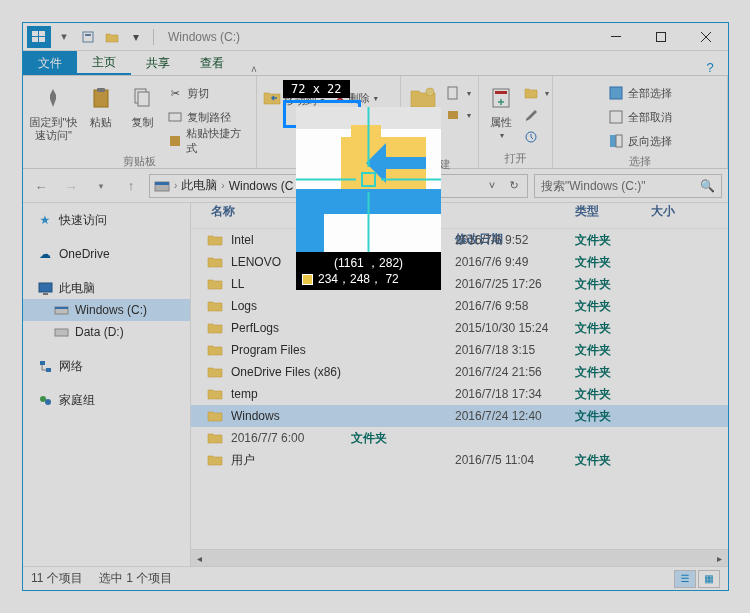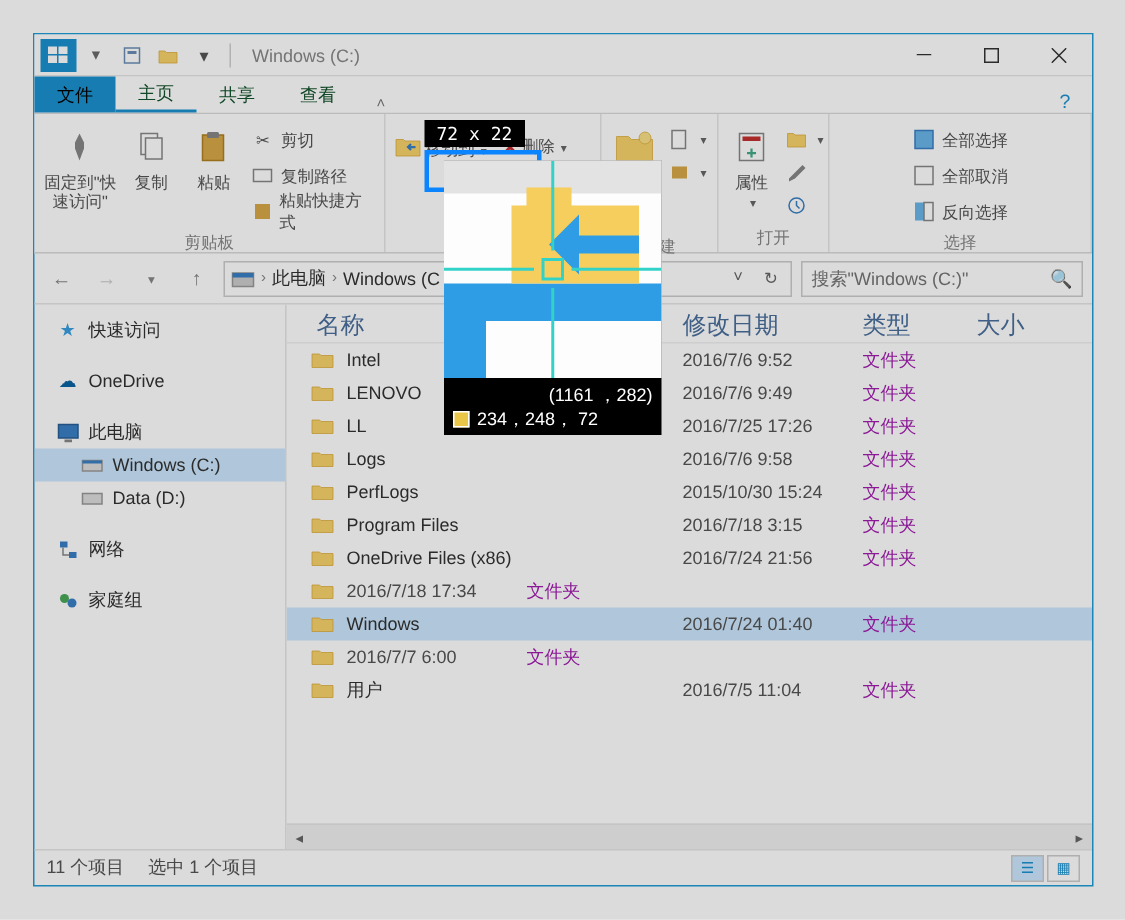--- a/index.html
+++ b/index.html
@@ -9,21 +9,21 @@
 .qat { display: flex; align-items: center; gap: 2px; padding: 0 4px; }
 .qat-ico { width: 24px; height: 22px; display: flex; align-items: center; justify-content: center; background: #1a91cf; }
 .qat-ico svg { display: block; }
 .qat-btn { width: 22px; height: 22px; display: flex; align-items: center; justify-content: center; color: #6b6b6b; font-size: 11px; }
 .qat-sep { width: 1px; height: 16px; background: #d0d0d0; margin: 0 2px; }
 .title-text { margin-left: 12px; font-size: 12px; color: #888; }
 .win-btns { margin-left: auto; display: flex; }
 .win-btn { width: 45px; height: 28px; display: flex; align-items: center; justify-content: center; color: #666; font-size: 10px; }
 .tabs { height: 24px; display: flex; align-items: flex-end; background: #fff; position: relative; }
 .tab { height: 24px; padding: 0 15px; font-size: 12px; color: #14532d; display: flex; align-items: center; }
-.tab.file { background: #1a91cf; color: #000000; }
+.tab.file { background: #1a91cf; color: #ffffff; }
 .tab.active { border-bottom: 2px solid #1a91cf; }
 .help-btn { margin-left: auto; width: 30px; text-align: center; color: #1a91cf; font-size: 13px; padding-right: 6px; }
 .collapse-btn { width: 30px; text-align: center; color: #777; font-size: 10px; }
 .ribbon { height: 94px; border-top: 1px solid #dadada; border-bottom: 1px solid #dadada; background: #fff; display: flex; }
 .group { border-right: 1px solid #e6e6e6; display: flex; flex-direction: column; padding: 2px 6px 0; }
 .group-body { flex: 1; display: flex; align-items: flex-start; gap: 4px; }
 .group-label { font-size: 11px; color: #888; text-align: center; padding: 2px 0; }
 .big-btn { width: 52px; display: flex; flex-direction: column; align-items: center; gap: 2px; padding-top: 4px; }
 .big-btn .ico { width: 32px; height: 32px; display: flex; align-items: center; justify-content: center; }
 .big-btn .lbl { font-size: 11px; color: #555; text-align: center; line-height: 13px; white-space: pre-line; }
@@ -42,32 +42,32 @@
 .searchbox input { border: none; outline: none; flex: 1; font-size: 12px; color: #888; background: transparent; font-family: inherit; }
 .searchbox .sico { color: #888; font-size: 12px; }
 .content { flex: 1; display: flex; overflow: hidden; }
 .tree { width: 168px; border-right: 1px solid #e6e6e6; padding: 6px 0; overflow: auto; }
 .tree-item { display: flex; align-items: center; gap: 6px; height: 22px; padding-left: 14px; font-size: 12px; color: #333; }
 .tree-item.l2 { padding-left: 30px; }
 .tree-item.sel { background: #cde8ff; }
 .tree-item .tico { width: 16px; height: 16px; display: flex; align-items: center; justify-content: center; }
 .tree-spacer { height: 12px; }
 .list { flex: 1; display: flex; flex-direction: column; overflow: hidden; }
-.list-header { height: 26px; display: flex; align-items: flex-end; font-size: 16px; color: #4a6f9c; border-bottom: 1px solid #f0f0f0; }
+.list-header { height: 26px; display: flex; align-items: flex-start; font-size: 12px; color: #4a6f9c; border-bottom: 1px solid #f0f0f0; font-weight: bold; }
 .col-name { padding-left: 20px; width: 264px; }
 .col-date { width: 120px; margin-top: 28px; }
 .col-type { width: 76px; }
 .col-size { flex: 1; }
 .rows { flex: 1; overflow: auto; }
 .row { height: 22px; display: flex; align-items: center; font-size: 12px; color: #333; }
 .row.sel { background: #cde8ff; }
 .row .fico { width: 16px; height: 14px; margin-left: 16px; margin-right: 8px; }
 .row .rname { width: 224px; }
 .row .rdate { width: 120px; color: #555; }
-.row .rtype { width: 76px; color: #a21caf; }
+.row .rtype { width: 76px; color: #0f766e; font-weight: bold; }
 .status { height: 24px; border-top: 1px solid #e6e6e6; display: flex; align-items: center; padding: 0 8px; font-size: 12px; color: #555; gap: 16px; }
 .status .view-btns { margin-left: auto; display: flex; gap: 2px; }
 .status .view-btn { width: 22px; height: 18px; border: 1px solid #ccc; display: flex; align-items: center; justify-content: center; font-size: 10px; color: #1a91cf; }
 .highlight-box { position: absolute; border: 3px solid #0a84ff; pointer-events: none; }
 .dim-label { position: absolute; background: #000; color: #fff; font-size: 12px; padding: 2px 8px; font-family: monospace; pointer-events: none; }
 .magnifier { position: absolute; left: 296px; top: 107px; width: 145px; background: #000; pointer-events: none; }
 .mag-img { width: 145px; height: 145px; background: #fff; position: relative; overflow: hidden; }
 .mag-info { color: #fff; font-size: 12px; font-family: monospace; padding: 3px 6px; line-height: 16px; }
 .mag-info .swatch { display: inline-block; width: 11px; height: 11px; border: 1px solid #fff; vertical-align: middle; margin-right: 5px; }
 .overlay-dim { position: absolute; inset: 0; background: rgba(0,0,0,0.14); pointer-events: none; }
@@ -144,34 +144,34 @@
               <svg width="24" height="24" viewBox="0 0 24 24">
                 <path d="M12 3 L15 9 L15 13 L12 21 L9 13 L9 9 Z" fill="#888"></path>
               </svg>
             </div>
           <div class="lbl">固定到"快
 速访问"</div>
         </div>
         <div class="big-btn" style="width:40px;">
           <div class="ico">
               <svg width="24" height="24" viewBox="0 0 24 24">
+                <rect x="5" y="4" width="14" height="17" fill="#d8a848" stroke="#b08020"></rect>
+                <rect x="8" y="2" width="8" height="4" fill="#888" rx="1"></rect>
+              </svg>
+            </div>
+          <div class="lbl">粘贴</div>
+        </div>
+        <div class="big-btn" style="width:40px;">
+          <div class="ico">
+              <svg width="24" height="24" viewBox="0 0 24 24">
                 <rect x="5" y="3" width="11" height="14" fill="#fff" stroke="#888"></rect>
                 <rect x="8" y="6" width="11" height="14" fill="#fff" stroke="#888"></rect>
               </svg>
             </div>
           <div class="lbl">复制</div>
-        </div>
-        <div class="big-btn" style="width:40px;">
-          <div class="ico">
-              <svg width="24" height="24" viewBox="0 0 24 24">
-                <rect x="5" y="4" width="14" height="17" fill="#d8a848" stroke="#b08020"></rect>
-                <rect x="8" y="2" width="8" height="4" fill="#888" rx="1"></rect>
-              </svg>
-            </div>
-          <div class="lbl">粘贴</div>
         </div>
         <div class="small-col">
           <div class="small-btn">
               <span class="sico">✂</span>
               <span>剪切</span>
             </div>
           <div class="small-btn">
               <span class="sico">
                 <svg width="14" height="14">
                   <rect x="1" y="3" width="12" height="8" fill="none" stroke="#888"></rect>
@@ -474,29 +474,30 @@
                 <path class="folder-svg" d="M1 3 L6 3 L7 4 L15 4 L15 12 L1 12 Z"></path>
               </svg></span>
             <span class="rname">OneDrive Files (x86)</span>
             <span class="rdate">2016/7/24 21:56</span>
             <span class="rtype">文件夹</span>
           </div>
           <div class="row">
             <span class="fico"><svg width="16" height="14" viewBox="0 0 16 14">
                 <path class="folder-svg" d="M1 3 L6 3 L7 4 L15 4 L15 12 L1 12 Z"></path>
               </svg></span>
+            <span class="rname">temp</span>
             <span class="rdate">2016/7/18 17:34</span>
             <span class="rtype">文件夹</span>
           </div>
           <div class="row sel">
             <span class="fico"><svg width="16" height="14" viewBox="0 0 16 14">
                 <path class="folder-svg" d="M1 3 L6 3 L7 4 L15 4 L15 12 L1 12 Z"></path>
               </svg></span>
             <span class="rname">Windows</span>
-            <span class="rdate">2016/7/24 01:40</span>
+            <span class="rdate">2016/7/24 12:40</span>
             <span class="rtype">文件夹</span>
           </div>
           <div class="row">
             <span class="fico"><svg width="16" height="14" viewBox="0 0 16 14">
                 <path class="folder-svg" d="M1 3 L6 3 L7 4 L15 4 L15 12 L1 12 Z"></path>
               </svg></span>
             <span class="rdate">2016/7/7 6:00</span>
             <span class="rtype">文件夹</span>
           </div>
           <div class="row">
@@ -541,16 +542,16 @@
       <rect x="55" y="18" width="30" height="20" fill="#f5ce5d"></rect>
       <path d="M130 50 L90 50 L90 36 L70 56 L90 76 L90 62 L130 62 Z" fill="#2f9de5"></path>
       <line x1="72.5" y1="0" x2="72.5" y2="60" stroke="#33d2c9" stroke-width="2"></line>
       <line x1="72.5" y1="85" x2="72.5" y2="145" stroke="#33d2c9" stroke-width="2"></line>
       <line x1="0" y1="72.5" x2="60" y2="72.5" stroke="#33d2c9" stroke-width="2"></line>
       <line x1="85" y1="72.5" x2="145" y2="72.5" stroke="#33d2c9" stroke-width="2"></line>
       <rect x="66" y="66" width="13" height="13" fill="none" stroke="#33d2c9" stroke-width="2"></rect>
     </svg>
   </div>
   <div class="mag-info">
-    <div style="text-align:right;">(1161 ，282)</div>
+    <div style="text-align:center;">(1161 ，282)</div>
     <div><span class="swatch" id="swatch" style="background: rgb(234, 198, 72);"></span><span>234，248， 72</span></div>
   </div>
 </div>
 
 </body></html>

